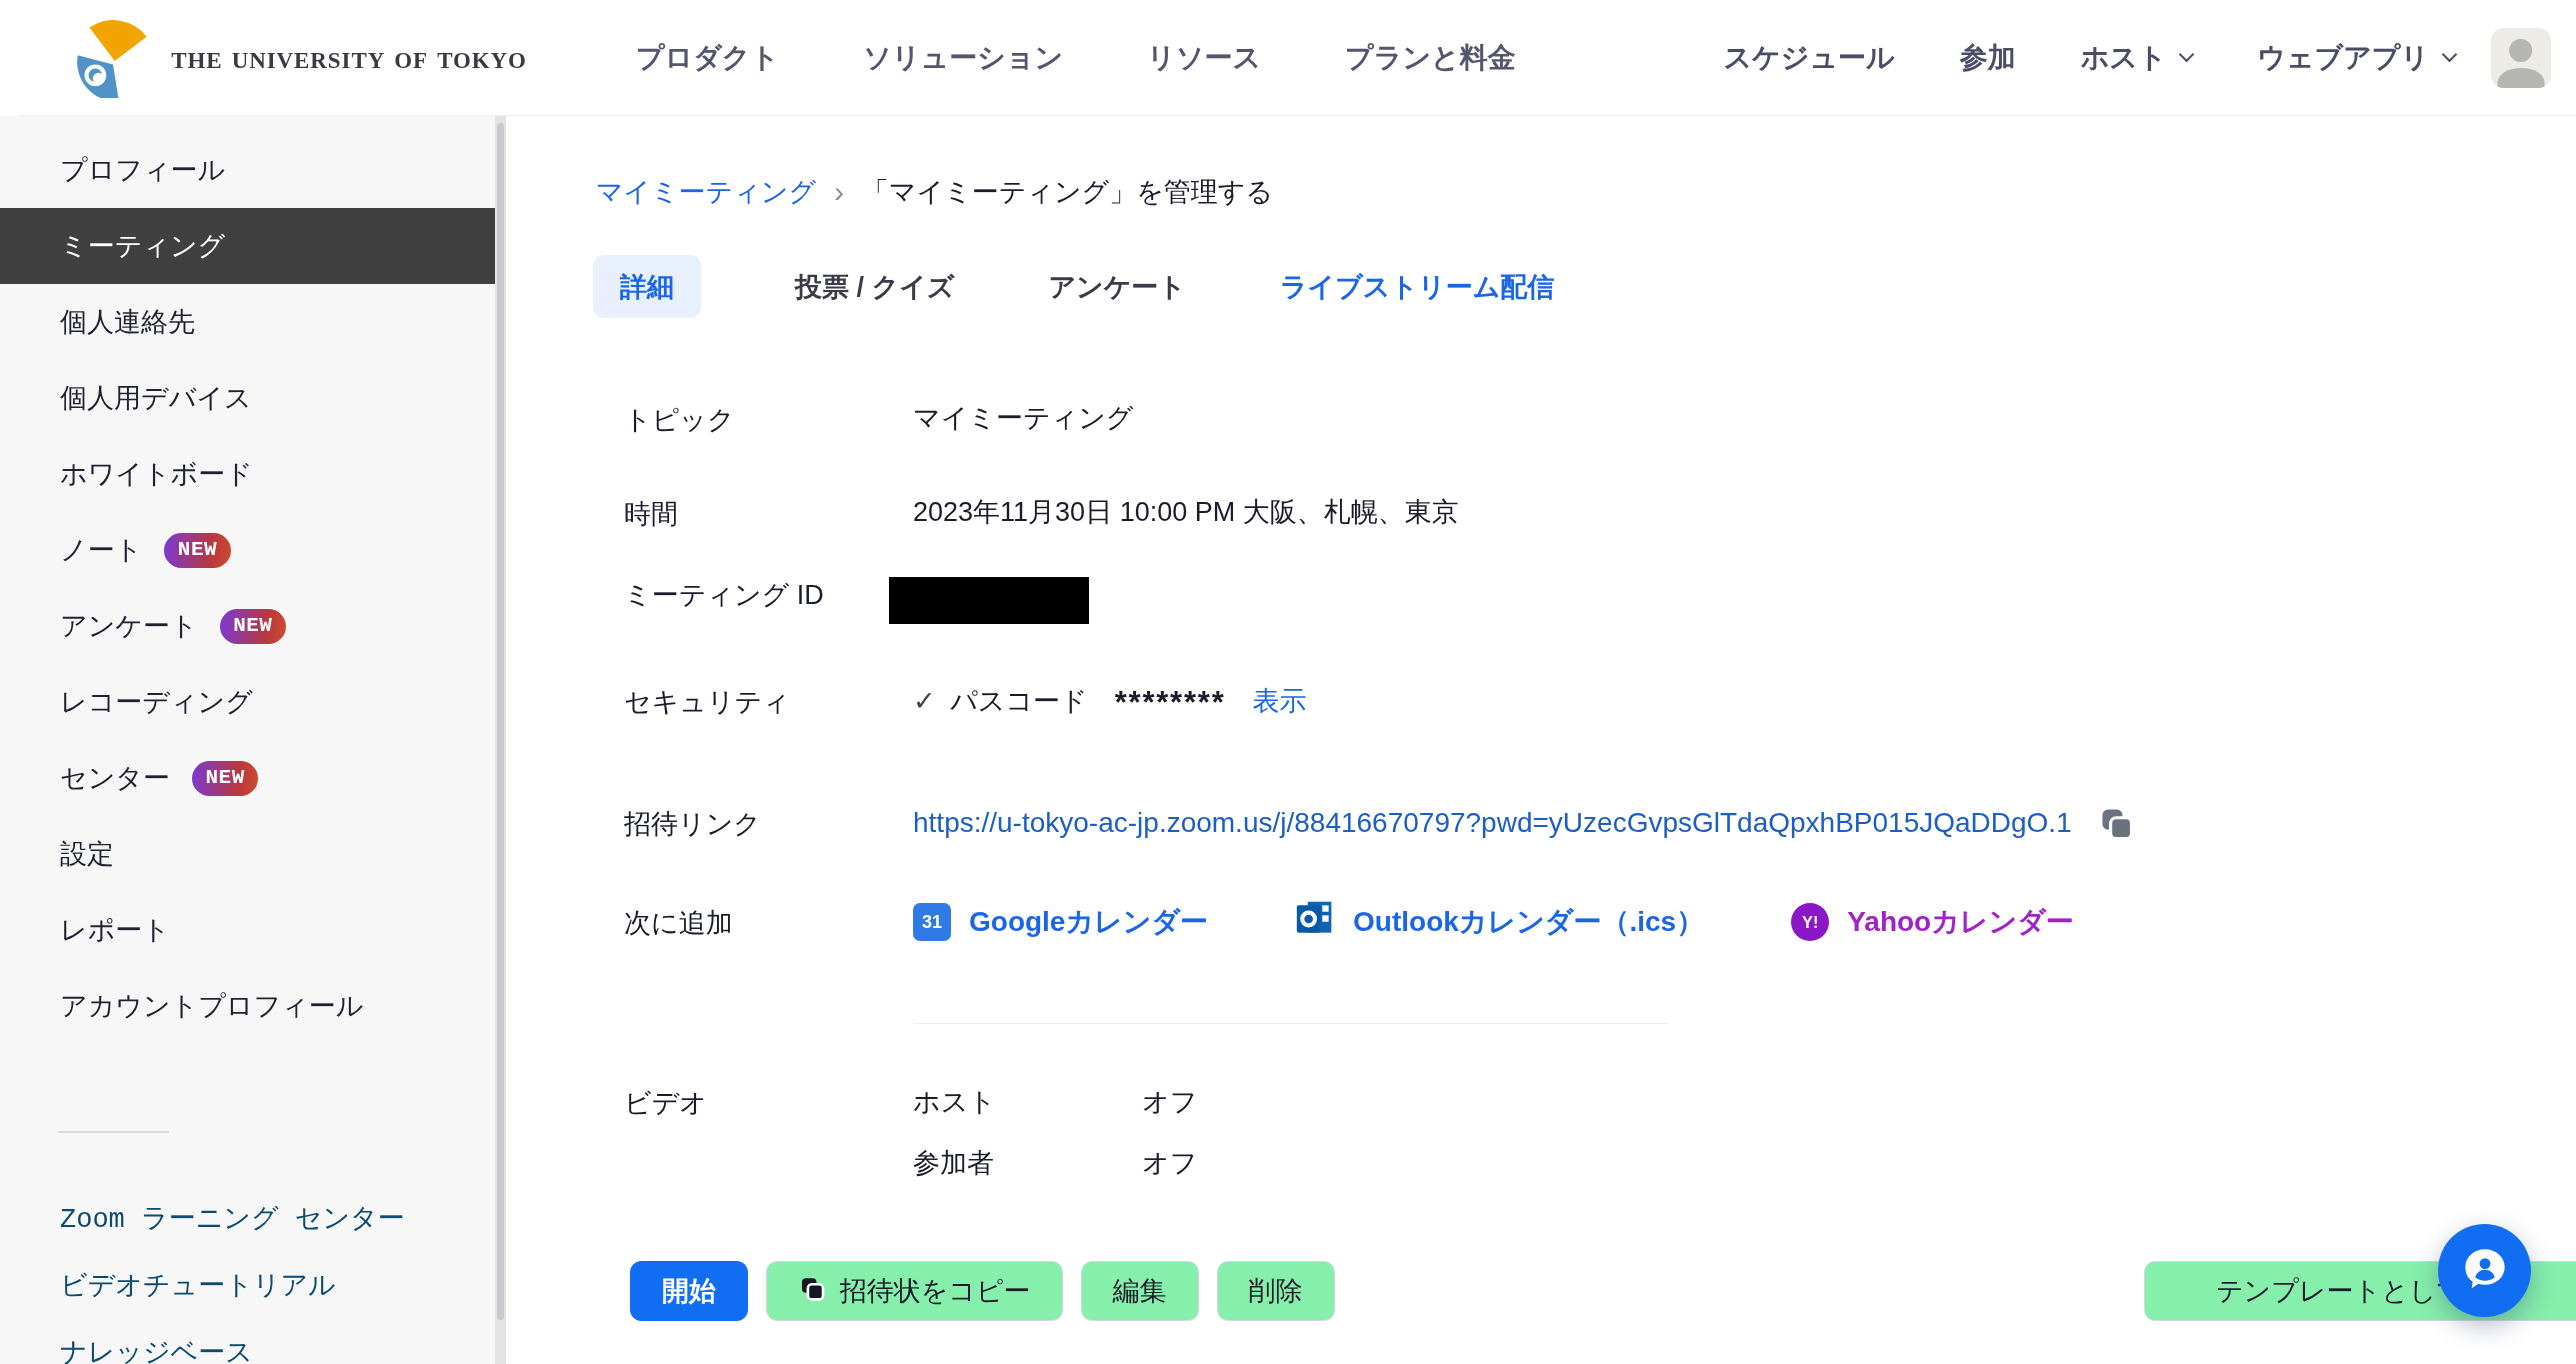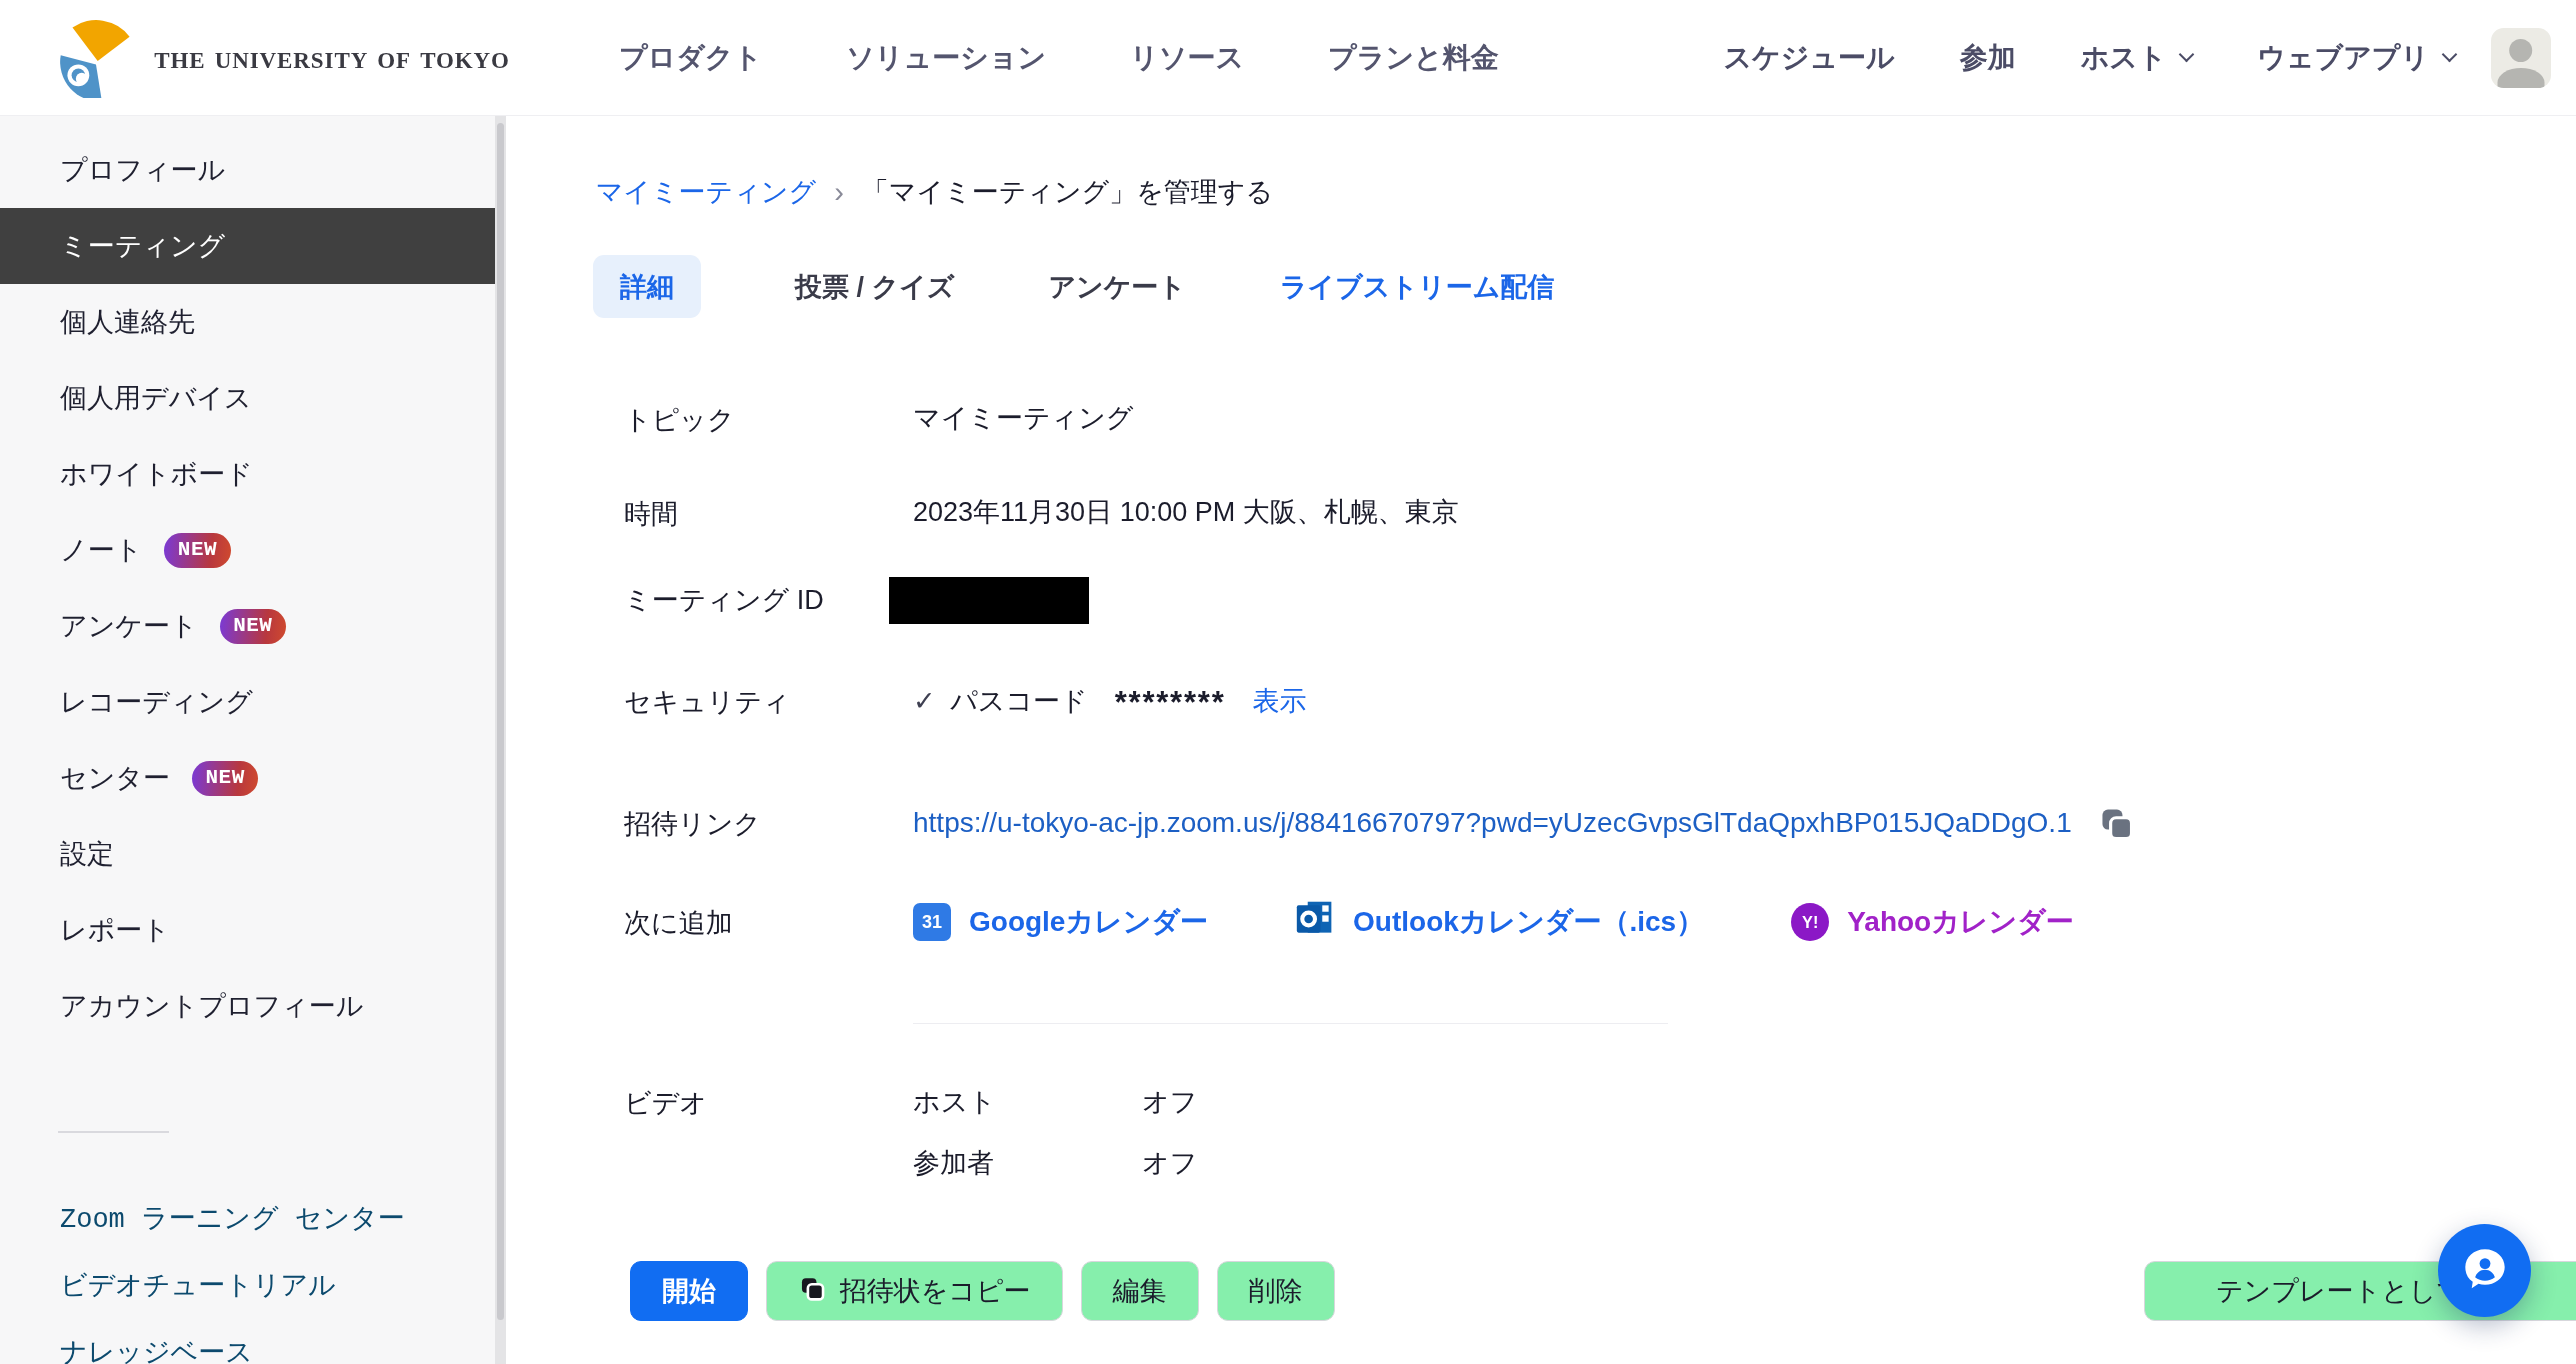--- a/index.html
+++ b/index.html
@@ -5,21 +5,21 @@
   * { margin:0; padding:0; box-sizing:border-box; }
   html,body { width:2576px; height:1364px; }
   body {
     font-family:"Liberation Sans","DejaVu Sans",sans-serif;
     background:#ffffff; color:#1b1c2b; overflow:hidden; position:relative;
   }
   
   .header {
     height:116px; display:flex; align-items:center;
     padding:0 25.4px 0 54px; background:#fff; border-bottom:0.9px solid #efeff2;
-    position:relative; z-index:2;
+    position:relative; z-index:2;margin-left:17px;
   }
   .logo { display:flex; align-items:center; gap:16.3px; cursor:pointer; }
   .logo-text {
     font-family:"Liberation Serif","DejaVu Serif",serif;
     font-variant:small-caps; text-transform:lowercase;
     font-size:33px; font-weight:600; letter-spacing:0.9px; color:#3a3a42;
   }
   .nav-left { display:flex; align-items:center; gap:84px; margin-left:109px; }
   .nav-left .nav-item { font-size:28px; font-weight:600; color:#54556e; cursor:pointer; white-space:nowrap; }
   .header-spacer { flex:1; }
@@ -74,21 +74,21 @@
   .tab.active { background:#e7f0fc; color:#1b66e8; font-weight:700; padding:13.6px 27px; border-radius:11px; }
   .tab.link-blue { color:#1b66e8; font-weight:700; }
 
   .rows { margin-left:31px; margin-top:82px; }
   .frow { display:flex; align-items:flex-start; }
   .flabel { width:289px; flex:none; font-size:27px; color:#1b1c2b; padding-top:1.8px; }
   .fvalue { font-size:27px; color:#1b1c2b; }
 
   .row-topic { margin-bottom:56px; }
   .row-time { margin-bottom:45px; }
-  .row-id { margin-bottom:58px; align-items:center; }
+  .row-id { margin-bottom:58px; align-items:flex-start; }
   .redacted { width:200px; height:47px; background:#000; margin-left:-24.5px; }
   .row-id .flabel { padding-top:0; }
   .row-security { margin-bottom:80px; }
   .sec-check { color:#3f4052; font-size:27px; margin-right:14.5px; }
   .sec-mask { font-weight:700; font-size:31px; letter-spacing:1.8px; margin-left:27px; position:relative; top:3.6px; }
   .sec-show { color:#1b66e8; margin-left:27px; cursor:pointer; }
   .row-invite { margin-bottom:51px; align-items:center; }
   .invite-url { color:#1c5fc4; font-size:28px; cursor:pointer; }
   .copy-icon { margin-left:25.4px; cursor:pointer; position:relative; top:5.4px; flex:none; }
   .row-addto { align-items:center; }

